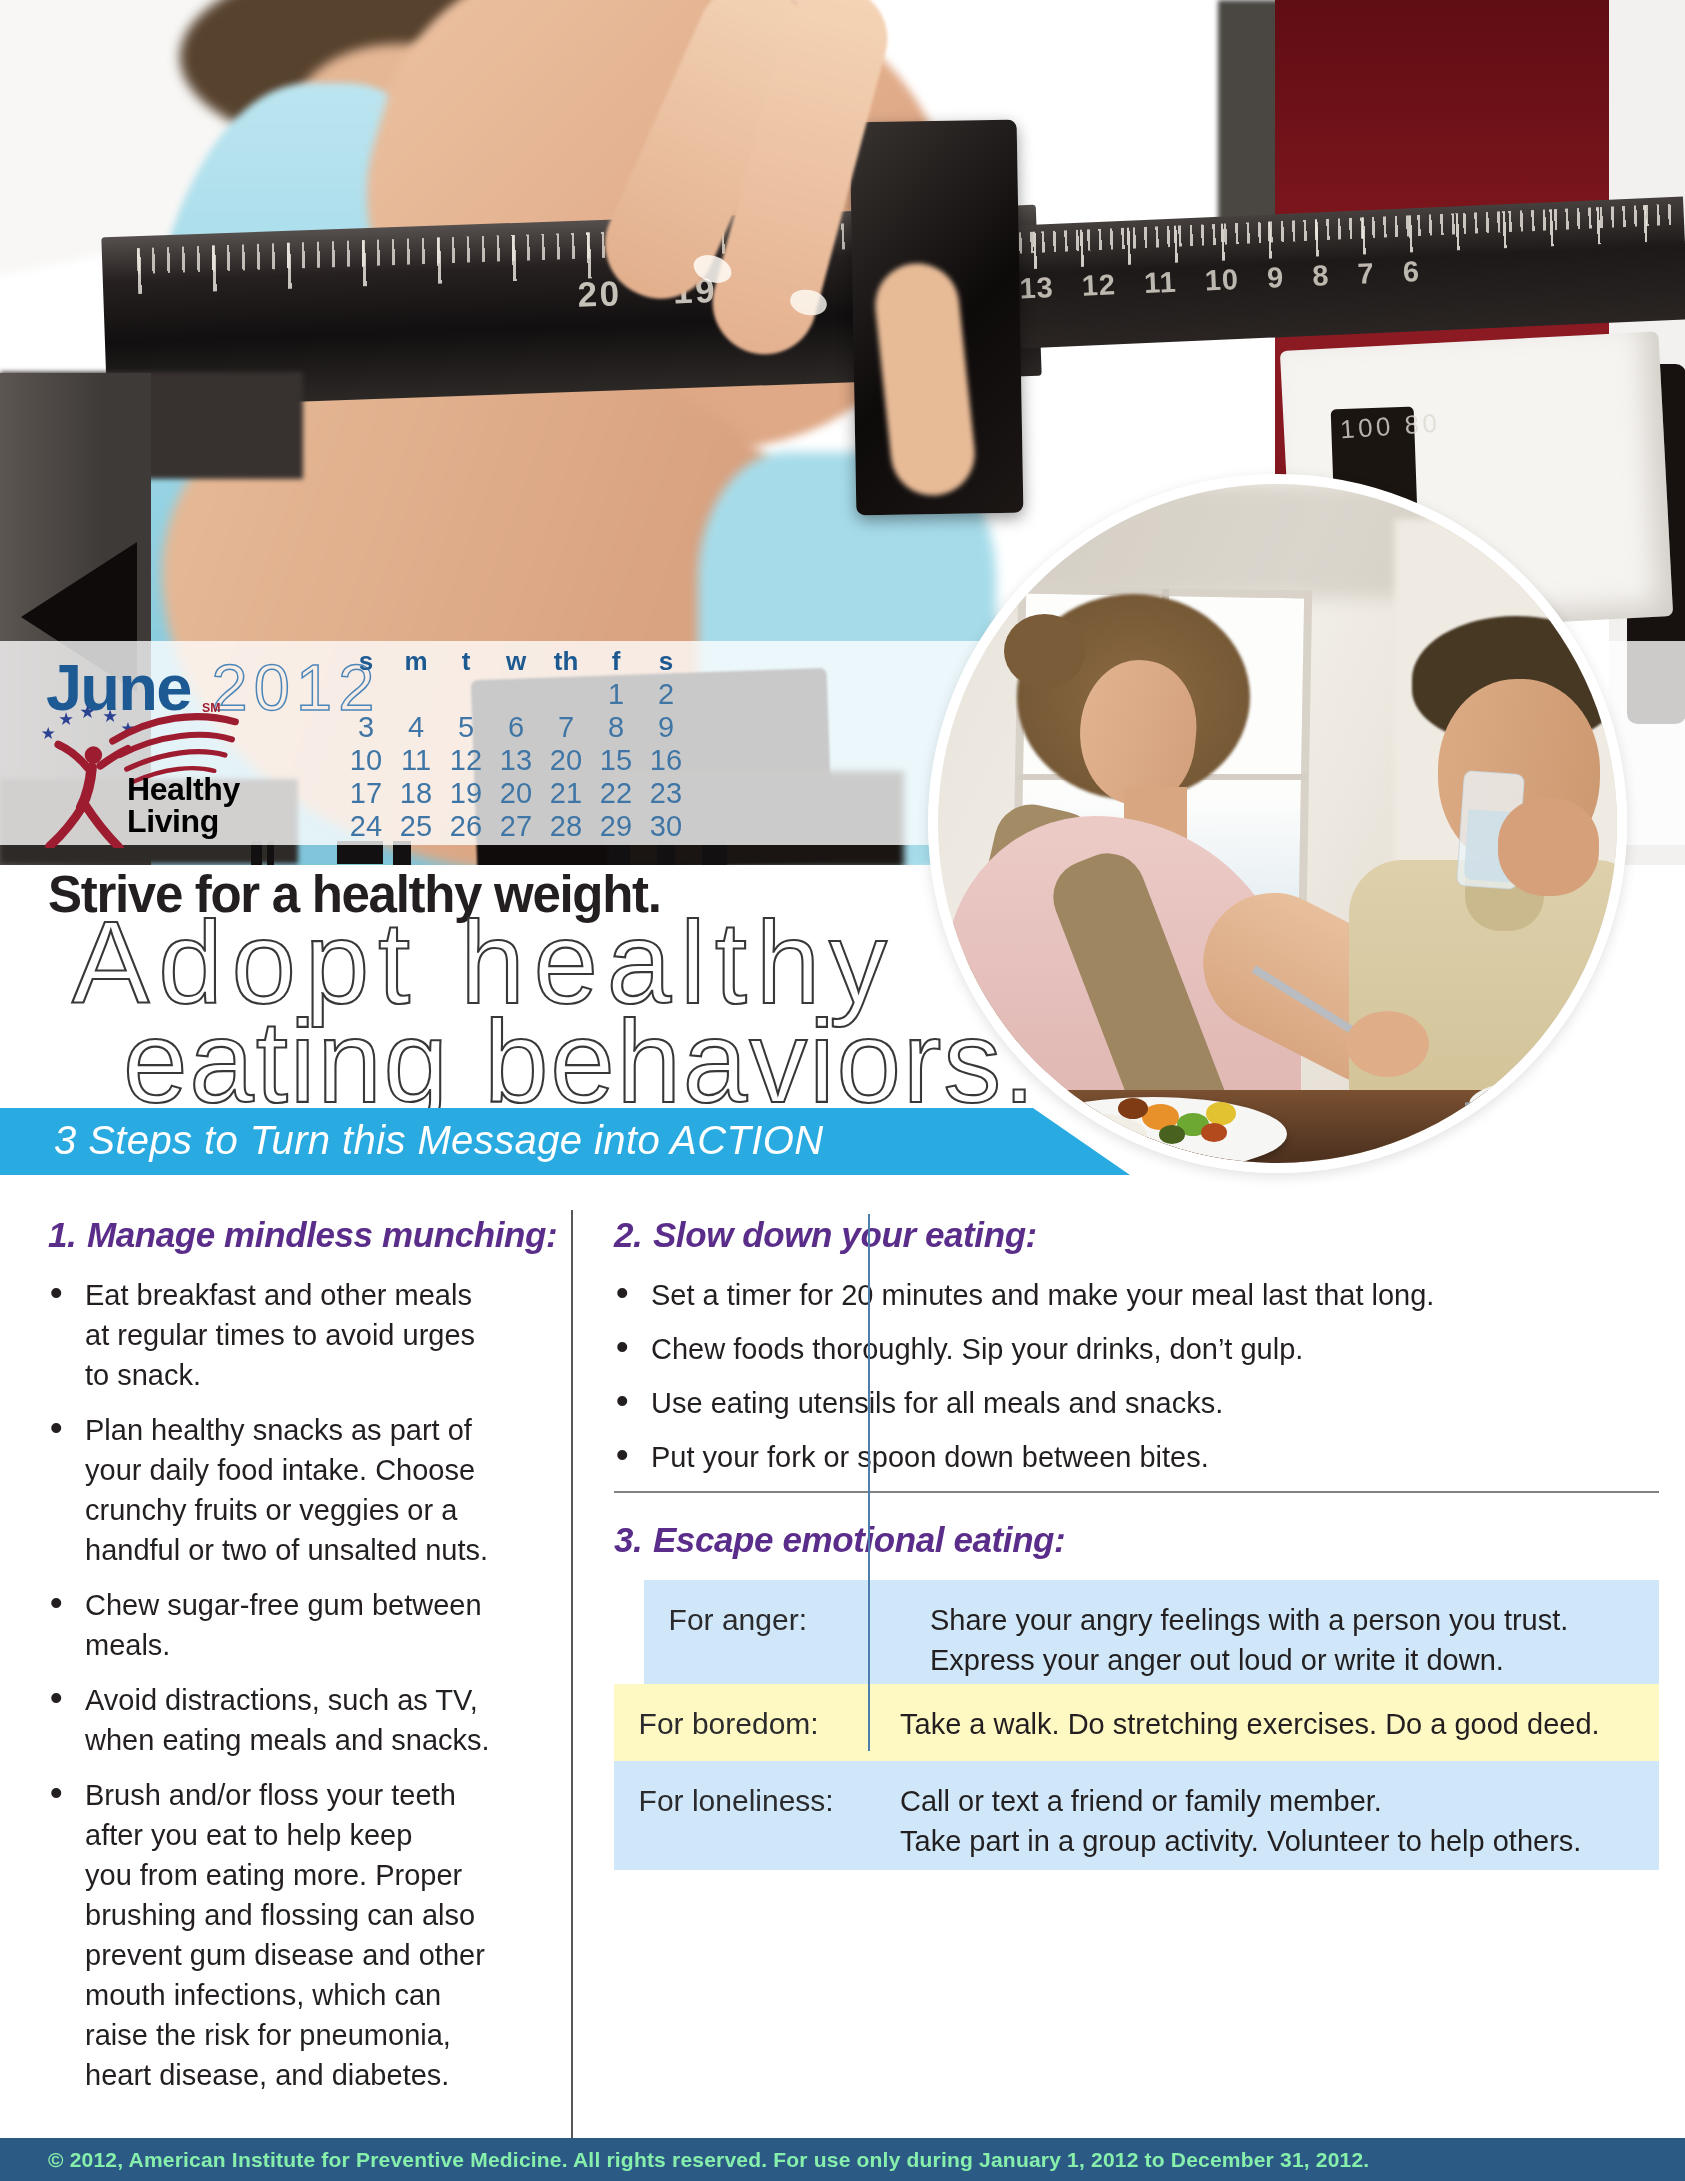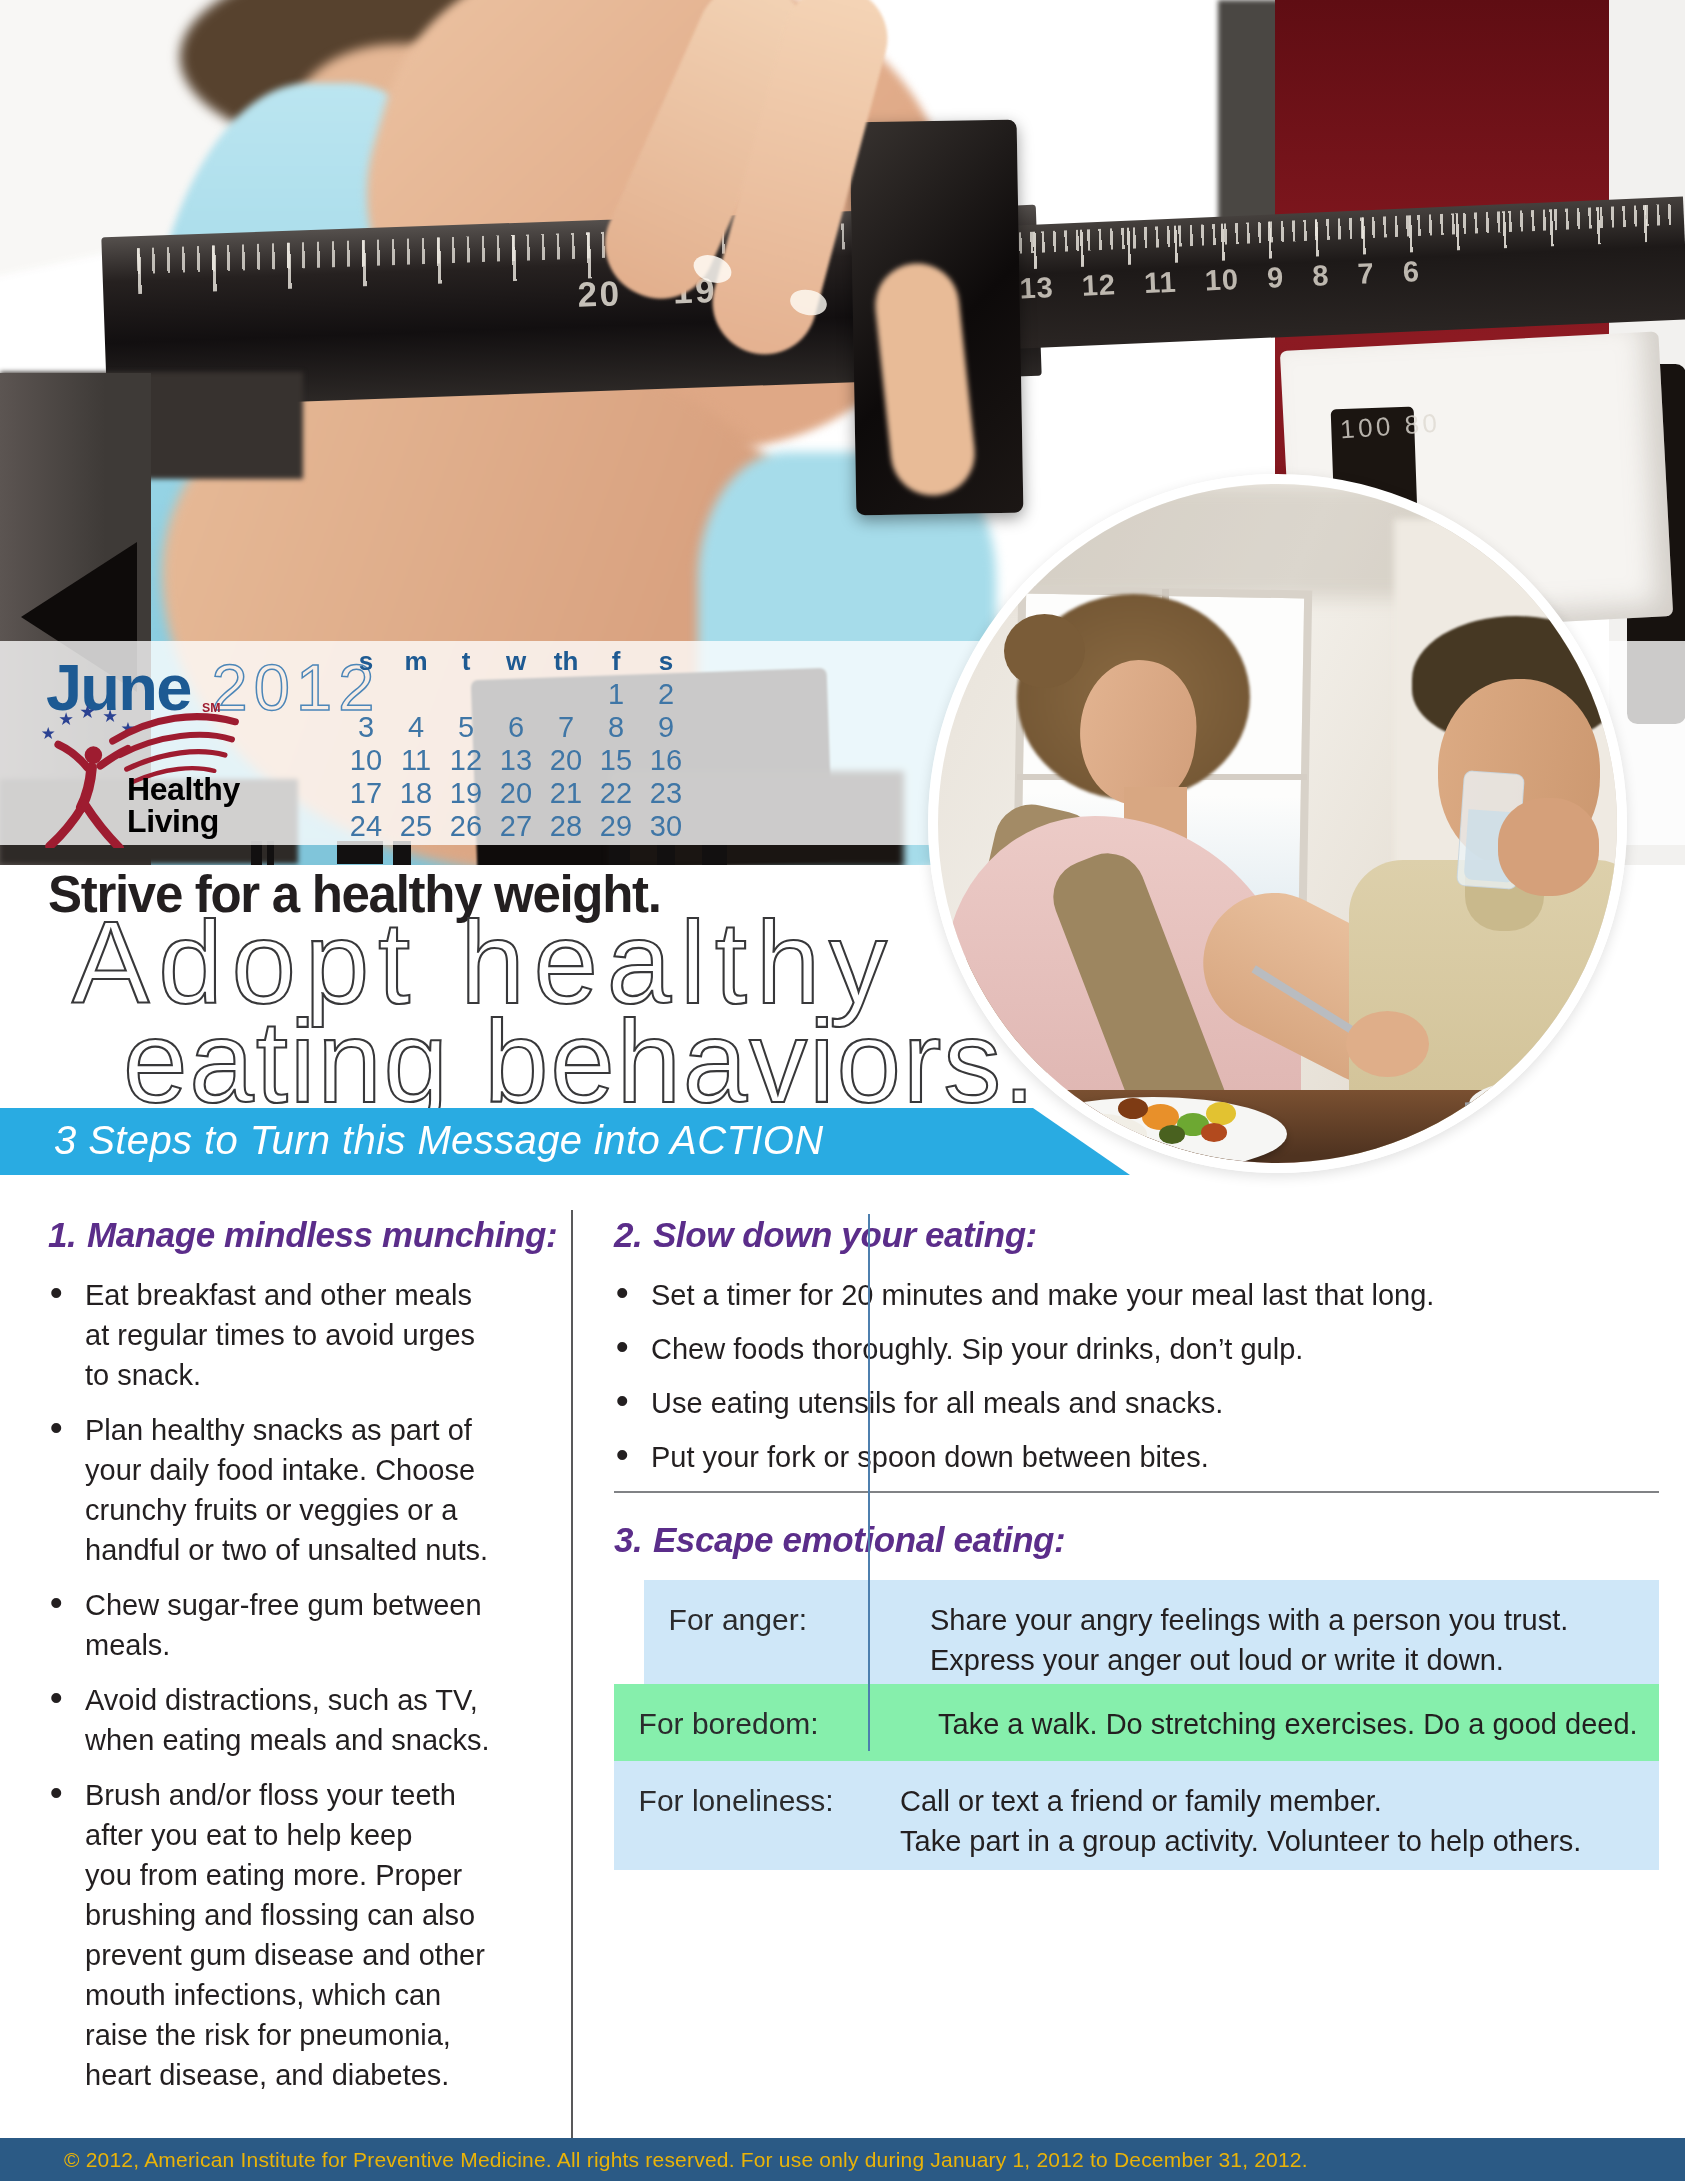--- a/index.html
+++ b/index.html
@@ -141,29 +141,29 @@
   ul.bullets{position:static;display:block;margin:0;padding:0;list-style:none;}
   ul.bullets li{position:relative;display:block;margin:0 0 15px 0;padding-left:37px;font-size:29px;line-height:40px;color:#231f20;}
   ul.bullets.tight li{margin-bottom:14px;}
   ul.bullets li::before{content:"\2022";position:absolute;left:1.8px;top:-2.6px;font-size:37px;color:#231f20;}
   .btext{position:static;white-space:pre-line;}
   .hline{position:static;display:block;width:1045px;height:1.8px;background:#808285;margin:10.5px 0 26px 0;}
 
   
   .etable{position:static;display:block;margin-top:7px;width:1045px;}
   .trow{position:relative;display:flex;align-items:flex-start;padding-top:19.3px;}
-  .r-dark{background:#cfe7f8;} .r-light{background:#86efac;gap:38px;}
+  .r-dark{background:#cfe7f8;} .r-light{background:#fef9c3;}
   .tr1{height:104px;margin-left:30px;} .tr2{height:77px;} .tr3{height:109px;} .tr4{height:102px;} .tr5{height:146px;}
   .tlabel{position:static;flex:0 0 254px;padding-left:24.6px;font-size:30px;line-height:40px;color:#2b2b2d;}
   .ttext{position:static;flex:1;padding-left:32px;font-size:29px;line-height:40px;color:#231f20;white-space:pre-line;}
   .tdivline{left:254px;top:0;width:1.8px;height:537px;background:#4d7fae;}
 
   
   .footer{left:0;top:2138px;width:1685px;height:43px;background:#2b5a85;z-index:3;display:flex;align-items:center;}
-  .footer span{position:static;margin-left:64px;font-size:21px;color:#eab308;letter-spacing:0.2px;}
+  .footer span{position:static;margin-left:48px;font-size:21px;color:#86efac;letter-spacing:0.2px;font-weight:bold;}
 </style>
 </head>
 <body>
 
 <div class="page">
 
   <div class="photo">
     <div class="ph-wall-left"></div>
     <div class="ph-hair"></div>
     <div class="ph-neck"></div>

